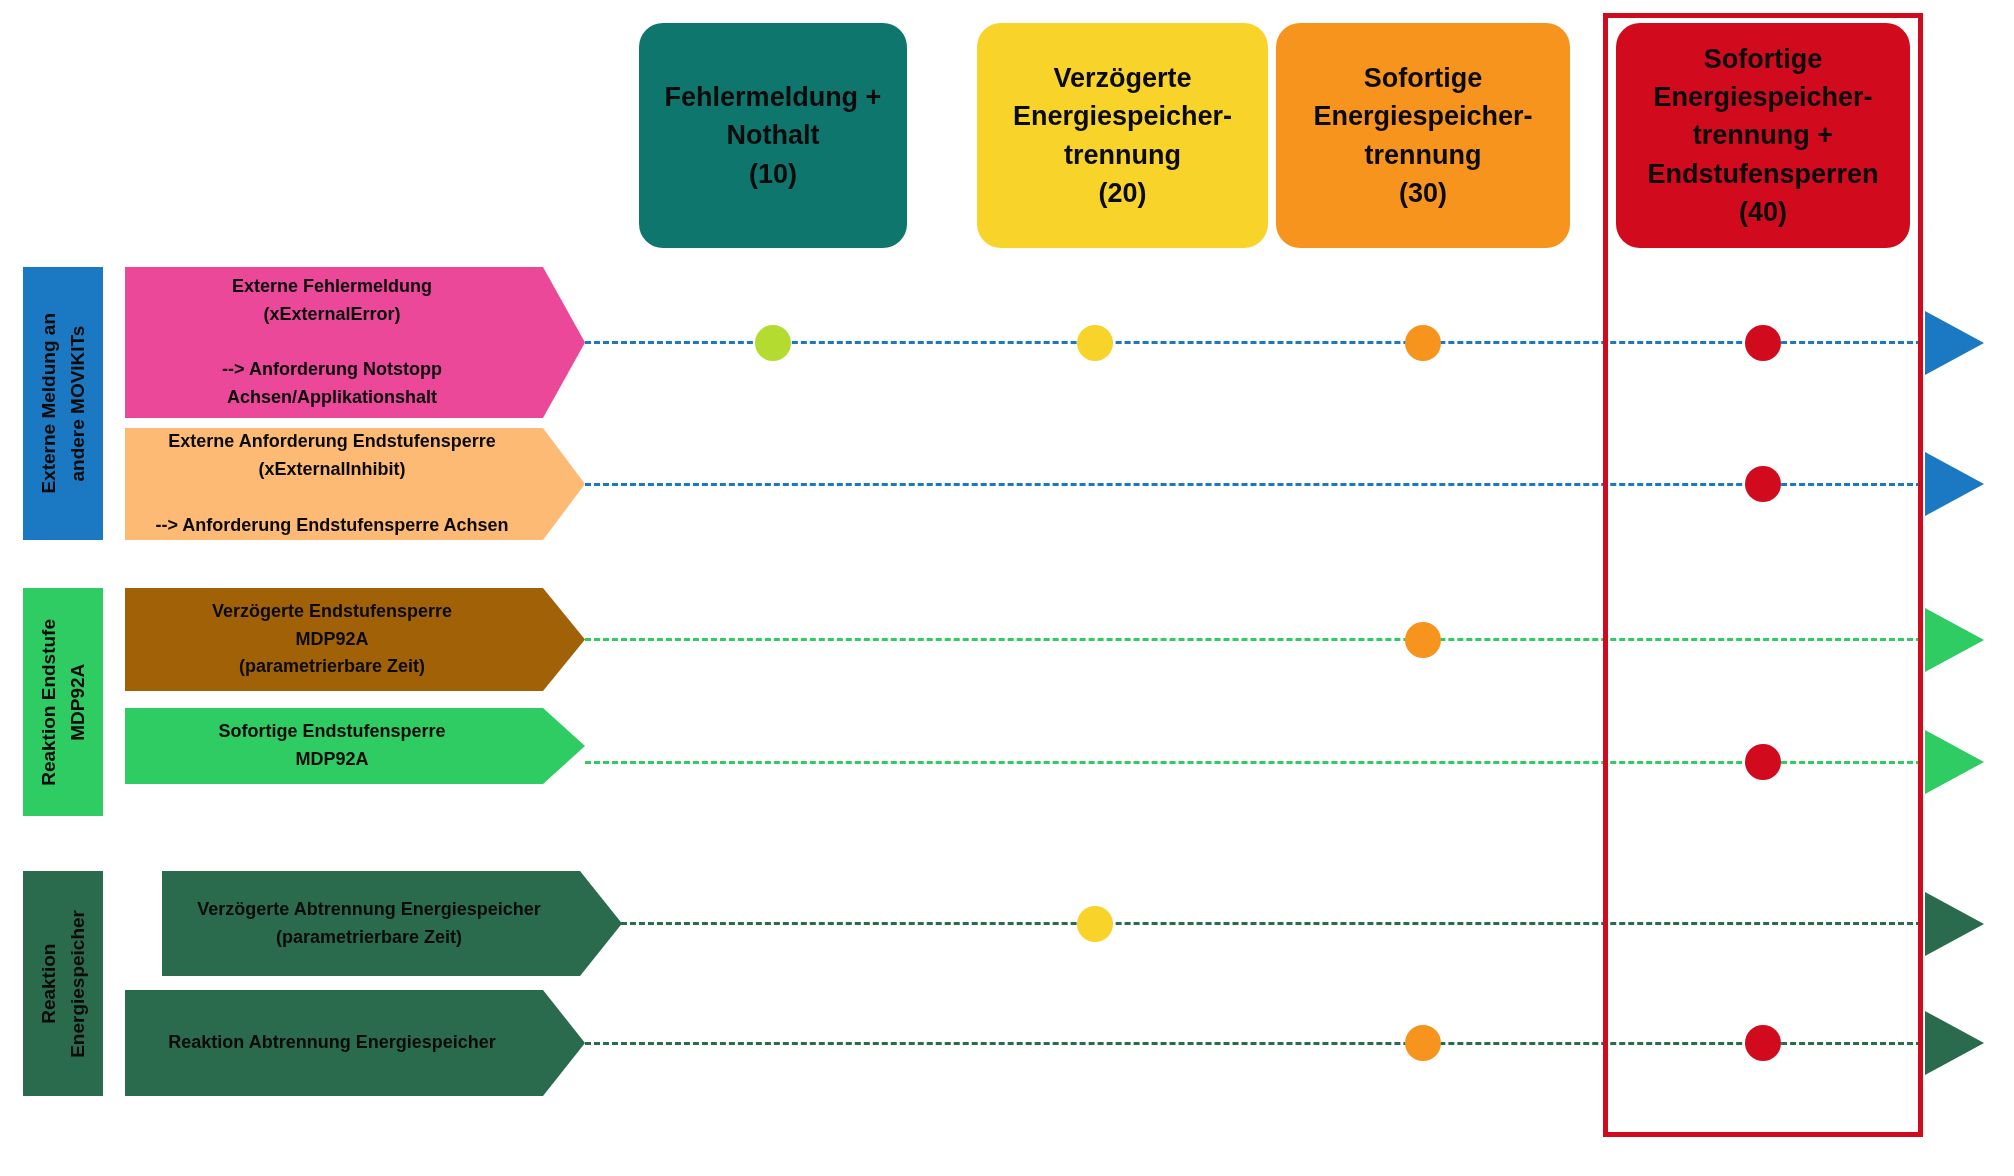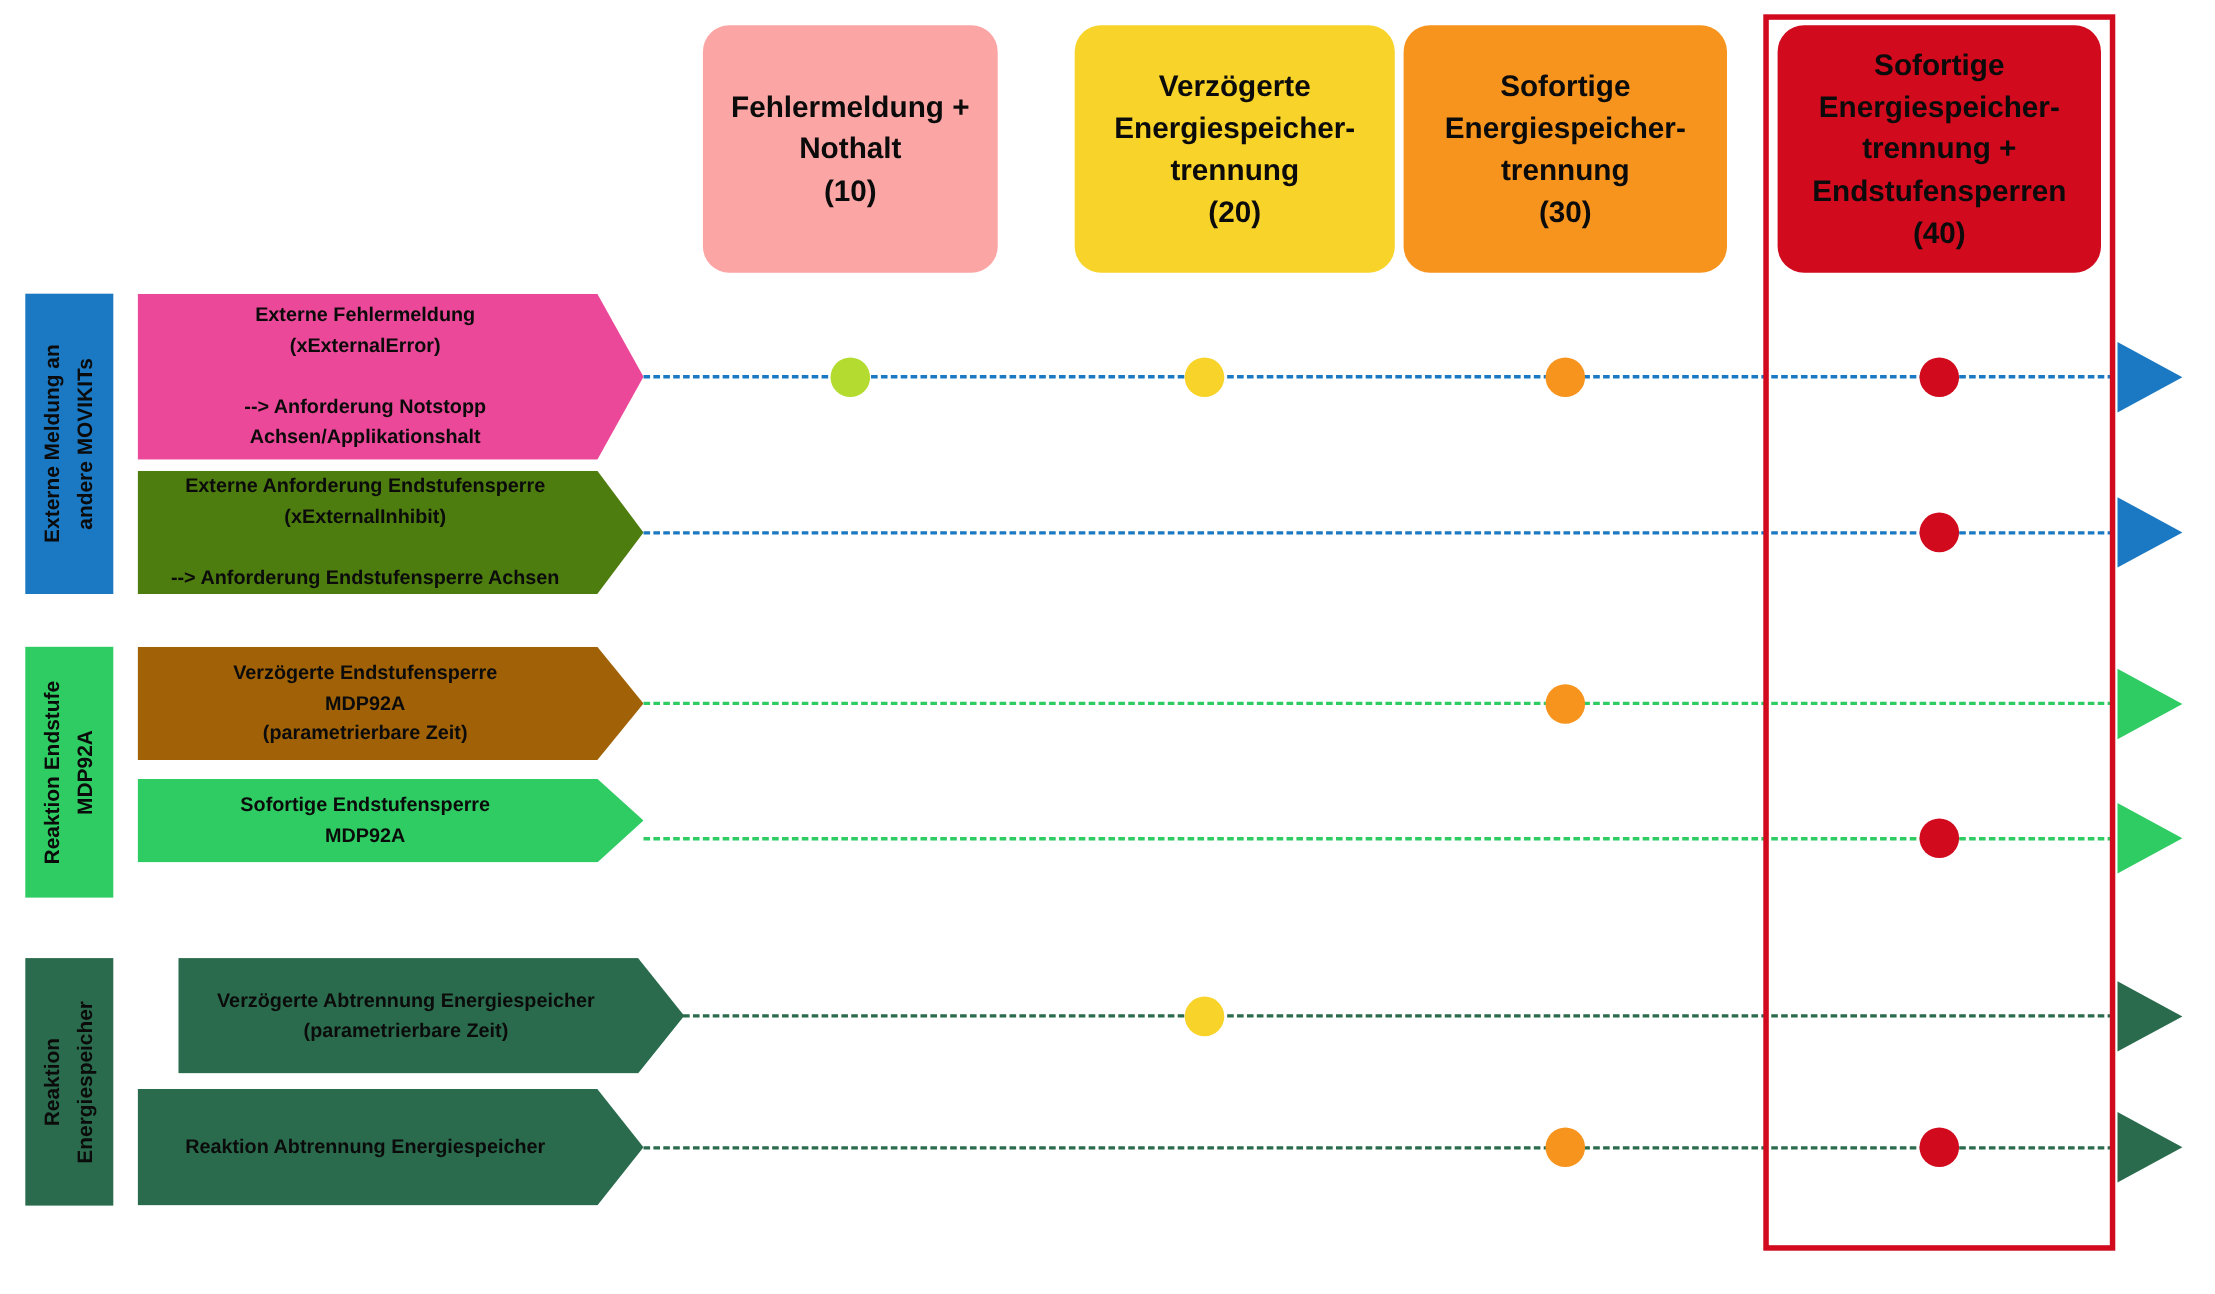--- a/index.html
+++ b/index.html
@@ -24,21 +24,21 @@
   }
   .flow-line{position:absolute;height:0;border-top:3px dashed;z-index:1;}
   .dot{position:absolute;border-radius:50%;z-index:3;}
   .ahead{position:absolute;width:0;height:0;border-top:32px solid transparent;border-bottom:32px solid transparent;z-index:2;}
   .highlight{position:absolute;box-sizing:border-box;border:5px solid;z-index:5;pointer-events:none;background:transparent;}
 </style>
 </head>
 <body>
 
 <div id="stage" style="background: rgb(255, 255, 255);">
-    <div class="col-box" style="left: 639px; top: 23px; width: 268px; height: 225px; background: #fca5a5;">Fehlermeldung +
+    <div class="col-box" style="left: 639px; top: 23px; width: 268px; height: 225px; background: #0f766e;">Fehlermeldung +
 Nothalt
 (10)</div>
     <div class="col-box" style="left: 949px; top: 23px; width: 291px; height: 225px; background: rgb(248, 211, 42); margin-left: 28px;">Verzögerte
 Energiespeicher-
 trennung
 (20)</div>
     <div class="col-box" style="left: 1276px; top: 23px; width: 294px; height: 225px; background: rgb(247, 148, 30);">Sofortige
 Energiespeicher-
 trennung
 (30)</div>
@@ -55,21 +55,21 @@
 (xExternalError)
 
 --&gt; Anforderung Notstopp
 Achsen/Applikationshalt</div>
     <div class="flow-line" style="left: 585px; top: 341px; width: 1337px; border-top-color: rgb(27, 120, 194);"></div>
     <div class="ahead" style="left: 1925px; top: 310.5px; border-left: 59px solid rgb(27, 120, 194);"></div>
     <div class="dot" style="left: 755px; top: 324.5px; width: 36px; height: 36px; background: rgb(180, 220, 48);"></div>
     <div class="dot" style="left: 1076.5px; top: 324.5px; width: 36px; height: 36px; background: rgb(248, 211, 42);"></div>
     <div class="dot" style="left: 1405px; top: 324.5px; width: 36px; height: 36px; background: rgb(247, 148, 30);"></div>
     <div class="dot" style="left: 1745px; top: 324.5px; width: 36px; height: 36px; background: rgb(209, 10, 30);"></div>
-    <div class="row-arrow" style="left: 125px; top: 428px; width: 460px; height: 112px; background: #4d7c0f; clip-path: polygon(0px 0px, calc(100% - 42px) 0px, 100% 50%, calc(100% - 42px) 100%, 0px 100%);">Externe Anforderung Endstufensperre
+    <div class="row-arrow" style="left: 125px; top: 428px; width: 460px; height: 112px; background: #fdba74; clip-path: polygon(0px 0px, calc(100% - 42px) 0px, 100% 50%, calc(100% - 42px) 100%, 0px 100%);">Externe Anforderung Endstufensperre
 (xExternalInhibit)
 
 --&gt; Anforderung Endstufensperre Achsen</div>
     <div class="flow-line" style="left: 585px; top: 482.5px; width: 1337px; border-top-color: rgb(27, 120, 194);"></div>
     <div class="ahead" style="left: 1925px; top: 452px; border-left: 59px solid rgb(27, 120, 194);"></div>
     <div class="dot" style="left: 1745px; top: 466px; width: 36px; height: 36px; background: rgb(209, 10, 30);"></div>
     <div class="vlabel" style="left: 23px; top: 588px; width: 80px; height: 228px; background: rgb(46, 204, 98);">
       <span>Reaktion Endstufe
 MDP92A</span>
     </div>

